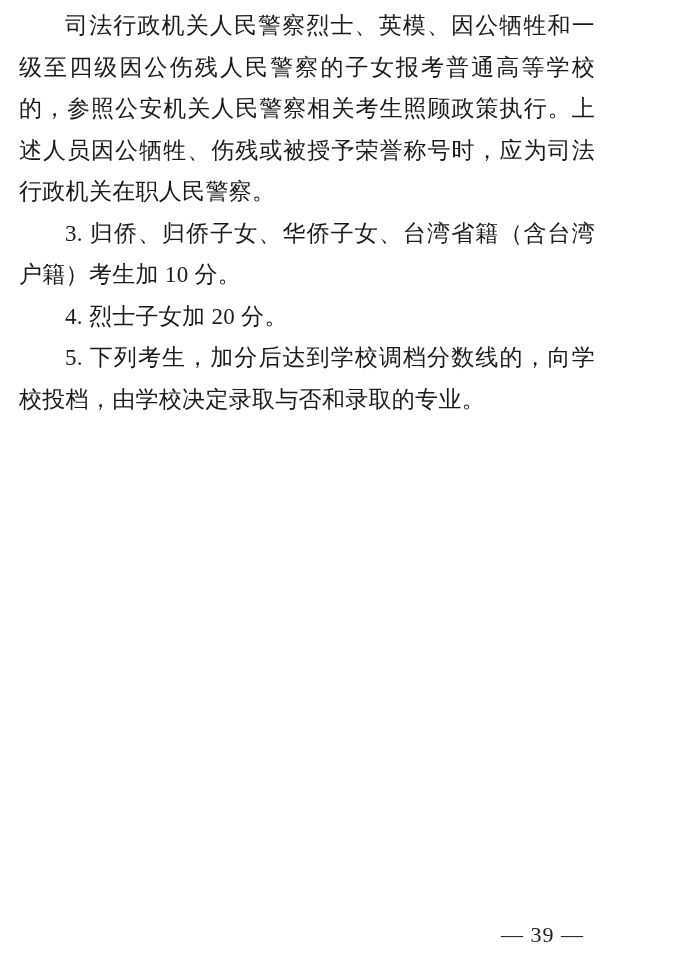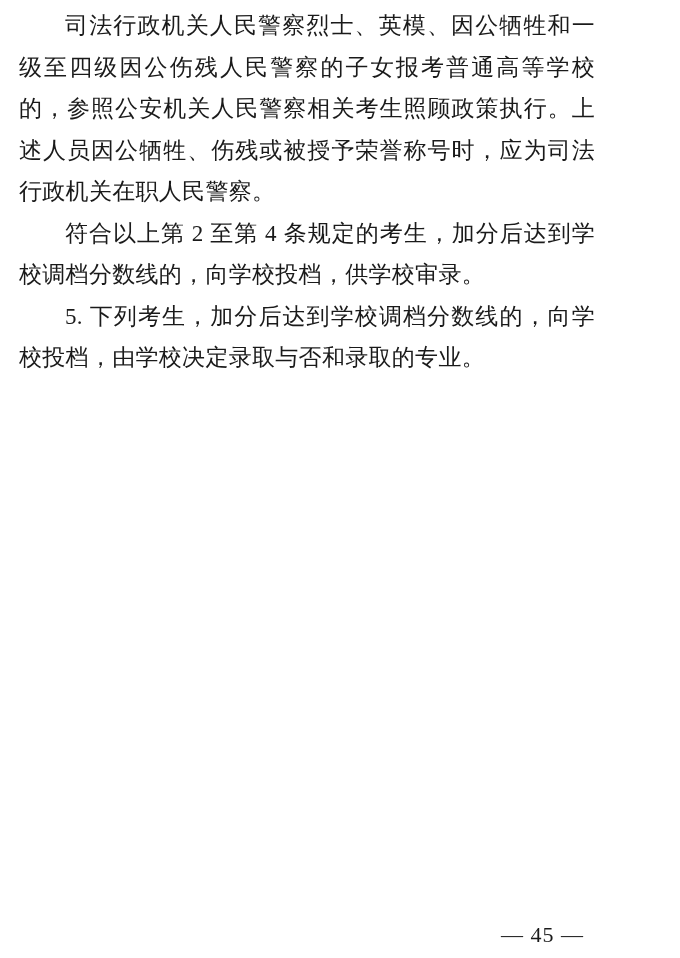--- a/index.html
+++ b/index.html
@@ -39,17 +39,18 @@
     color: #1a1a1a;
     letter-spacing: 1px;
   }
 </style>
 </head>
 <body>
 
 <div class="page">
   <div class="content">
     <p class="para">司法行政机关人民警察烈士、英模、因公牺牲和一级至四级因公伤残人民警察的子女报考普通高等学校的，参照公安机关人民警察相关考生照顾政策执行。上述人员因公牺牲、伤残或被授予荣誉称号时，应为司法行政机关在职人民警察。</p>
-    <p class="para">符合以上第 2 至第 4 条规定的考生，加分后达到学校调档分数线的，向学校投档，供学校审录。</p>
+    <p class="para">3. 归侨、归侨子女、华侨子女、台湾省籍（含台湾户籍）考生加 10 分。</p>
+    <p class="para">4. 烈士子女加 20 分。</p>
     <p class="para">5. 下列考生，加分后达到学校调档分数线的，向学校投档，由学校决定录取与否和录取的专业。</p>
   </div>
-  <div class="page-footer">— 45 —</div>
+  <div class="page-footer">— 39 —</div>
 </div>
 
 </body></html>

